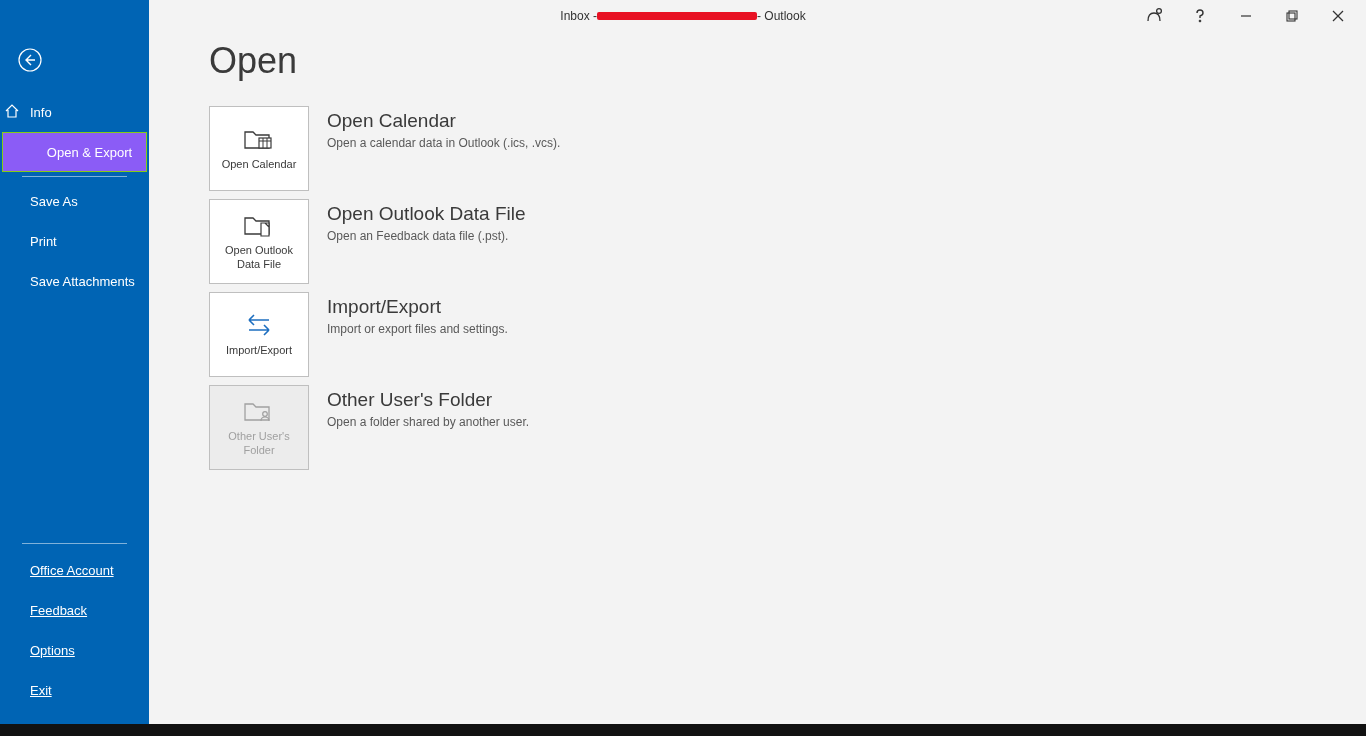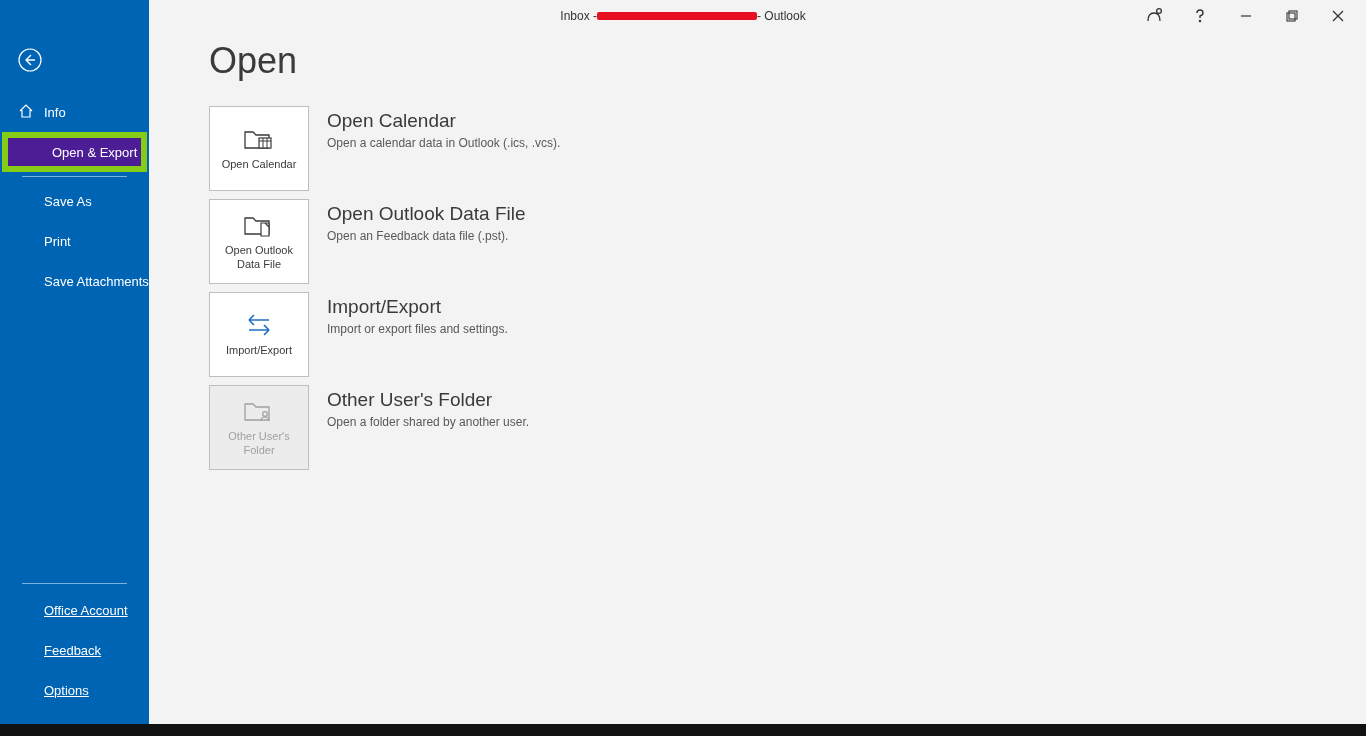--- a/index.html
+++ b/index.html
@@ -27,24 +27,24 @@
     position:absolute; left:0; top:0; bottom:12px; width:149px;
     background:#0064b4; color:#fff; z-index:10; display:flex; flex-direction:column;
   }
   .back-btn { width:40px; height:40px; margin:40px 0 12px 10px; display:flex; align-items:center; justify-content:center; cursor:pointer; }
   .back-btn svg circle { fill:none; stroke:#fff; stroke-width:1.2; }
   .back-btn svg path { fill:none; stroke:#fff; stroke-width:1.4; }
 
   .nav-list { display:flex; flex-direction:column; }
   .nav-item {
     height:40px; display:flex; align-items:center; gap:10px;
-    padding-left:18px; font-size:13px; color:#fff; cursor:pointer;
+    padding-left:4px; font-size:13px; color:#fff; cursor:pointer;
   }
   .nav-item.selected {
-    border:6px solid #84cc16; margin:0 2px; background:#4c1d95;
+    border:1px solid #84cc16; margin:0 2px; background:#8b5cf6;justify-content:center;
   }
   .nav-divider { height:1px; background:rgba(255,255,255,0.5); margin:4px 22px; }
 
   .nav-bottom { margin-top:auto; padding-bottom:14px;text-decoration:underline; }
   .nav-bottom .nav-divider { margin:4px 22px 6px 22px; }
 
   .home-icon svg { stroke:#fff; fill:none; }
 
   
   .main {
@@ -171,20 +171,24 @@
       <span>Office Account</span>
     </div>
     <div class="nav-item">
       <span style="width:16px"></span>
       <span>Feedback</span>
     </div>
     <div class="nav-item">
       <span style="width:16px"></span>
       <span>Options</span>
     </div>
+    <div class="nav-item">
+      <span style="width:16px"></span>
+      <span>Exit</span>
+    </div>
   </div>
 </div>
 
 <div class="main">
   <div class="page-title">Open</div>
 
   <div class="option-row">
     <div class="option-tile">
       <span class="tile-icon">
         <svg width="32" height="26" viewBox="0 0 32 26">

